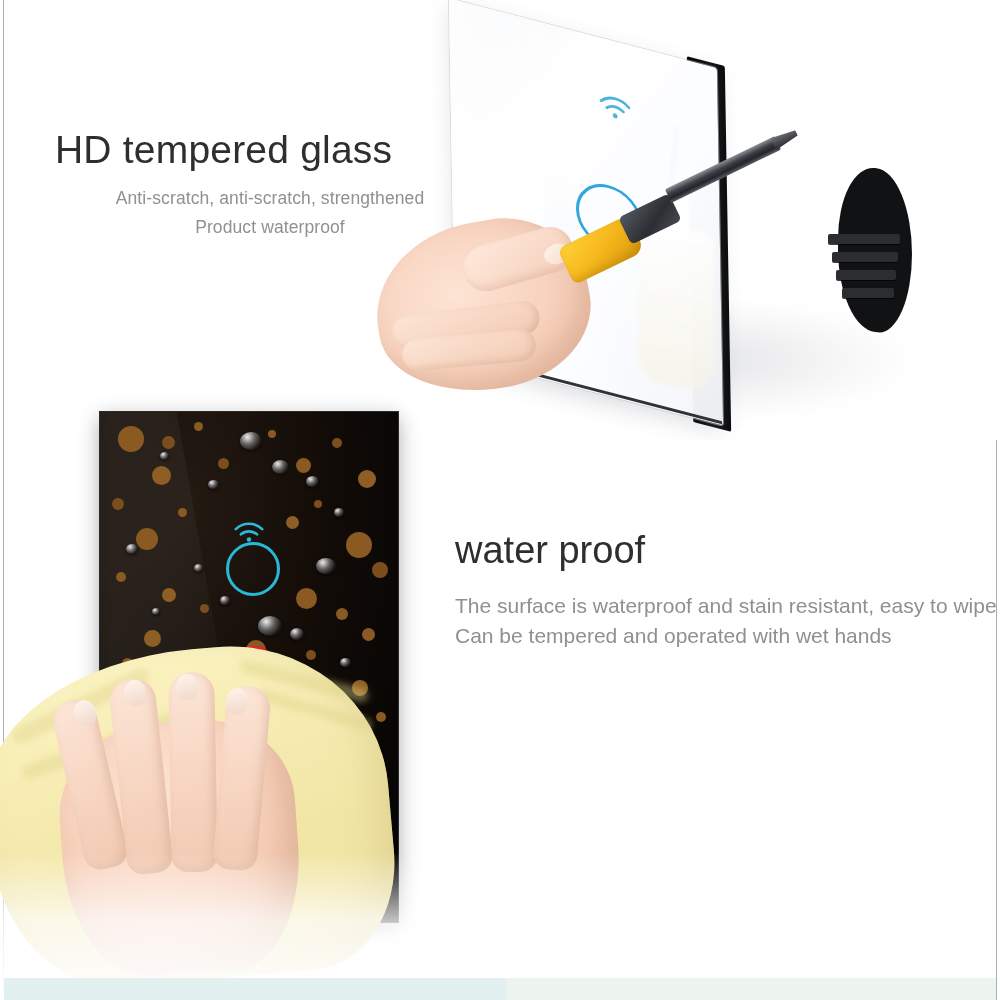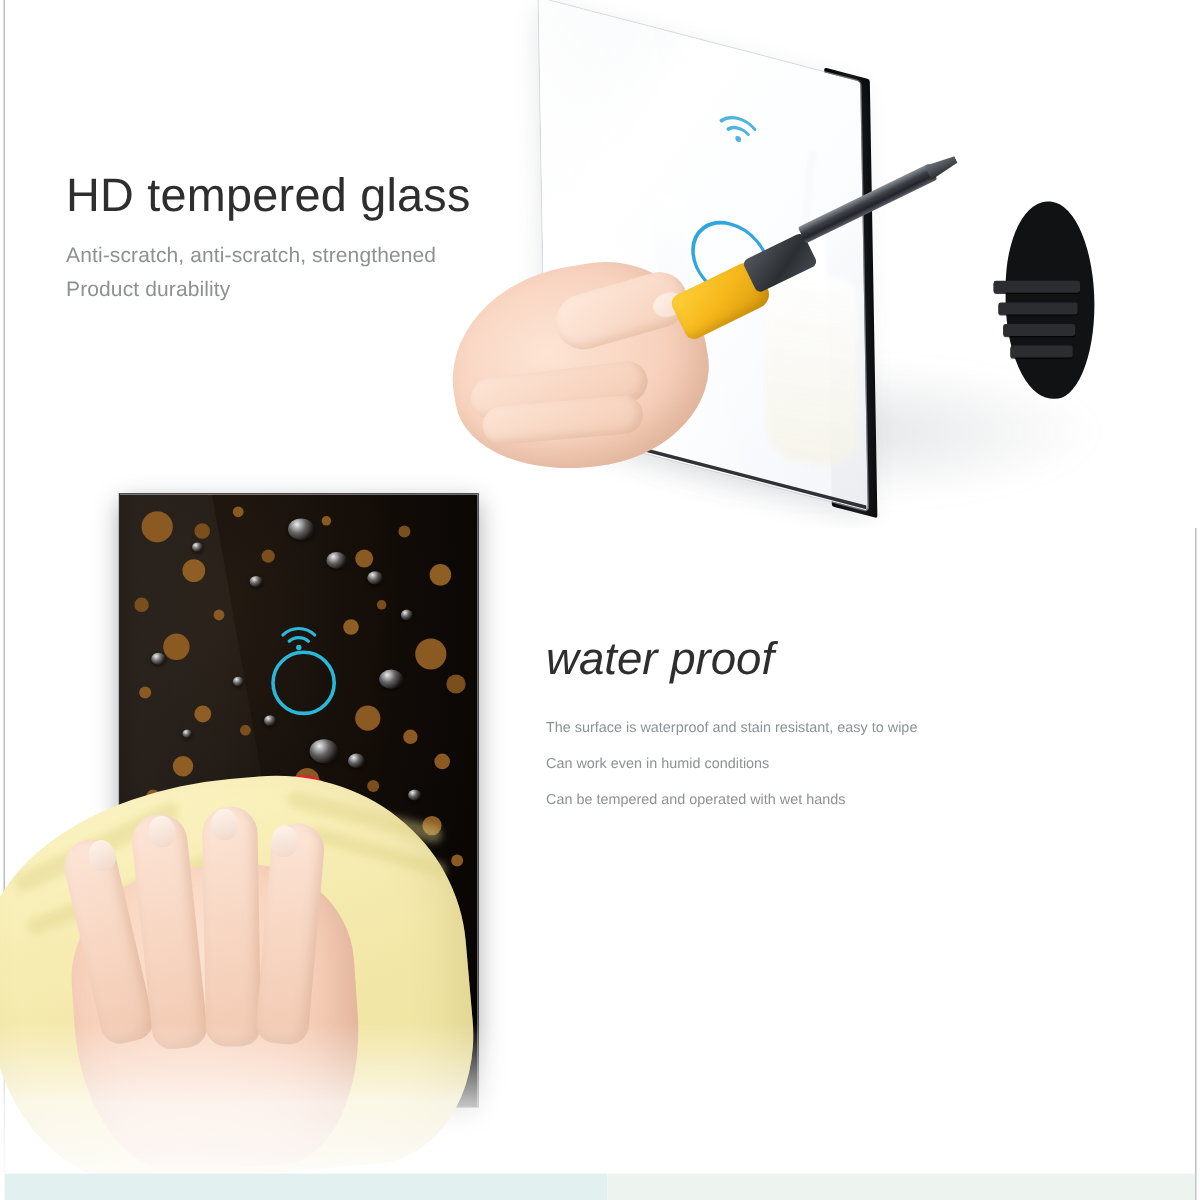--- a/index.html
+++ b/index.html
@@ -13,30 +13,30 @@
     width:1000px;height:1000px;
     background:#ffffff;
     overflow:hidden;
   }
   
   .edge-rule{position:absolute;top:0;bottom:0;width:1px;background:#9aa0a4;opacity:.85;}
   .edge-left{left:3px;}
   .edge-right{left:996px;}
 
   
-  .sec1-text{position:absolute;left:55px;top:144px;width:430px;}
+  .sec1-text{position:absolute;left:55px;top:130px;width:430px;}
   .h-title{
     font-size:39px;line-height:1.0;color:#2e2e2e;font-weight:400;
     letter-spacing:.2px;white-space:nowrap;
   }
   .h-sub{
     margin-top:15px;font-size:17.5px;line-height:29px;color:#8d9194;
     font-weight:400;letter-spacing:.1px;
   }
-  .h-sub div{white-space:nowrap;}
+  .h-sub div{white-space:nowrap;text-align:center;}
 
   
   .photo-top{
     position:absolute;left:370px;top:0px;width:630px;height:440px;
     background:#ffffff;overflow:hidden;
   }
   
   .top-shadow{
     position:absolute;left:120px;top:300px;width:430px;height:120px;
     background:radial-gradient(ellipse at 50% 50%,rgba(120,125,135,.20),rgba(255,255,255,0) 70%);
@@ -171,23 +171,23 @@
     background:rgba(255,255,255,.95);border-radius:5px;filter:blur(1.6px);
   }
   .bottle-straw{
     position:absolute;left:300px;top:126px;width:7px;height:74px;
     background:rgba(248,250,252,.95);filter:blur(1px);transform:rotate(6deg);
   }
 
   
   .sec2-text{position:absolute;left:455px;top:528px;width:530px;}
   .h-title2{font-size:38px;line-height:45px;color:#2e2e2e;font-weight:400;}
-  .h-title2 div{white-space:nowrap;font-style:italic;}
+  .h-title2 div{white-space:nowrap;}
   .h-sub2{
-    margin-top:18px;font-size:12px;line-height:30px;color:#8d9194;font-weight:400;
+    margin-top:18px;font-size:21px;line-height:30px;color:#8d9194;font-weight:400;
   }
   .h-sub2 div{white-space:nowrap;}
 
   
   .photo-bot{
     position:absolute;left:0px;top:382px;width:430px;height:618px;overflow:hidden;
   }
   .black-panel{
     position:absolute;left:100px;top:30px;width:298px;height:510px;
     background:
@@ -311,21 +311,21 @@
       <div class="sd-collar"></div>
       <div class="sd-shaft"></div>
       <div class="sd-tip"></div>
     </div>
   </div>
 
   <div class="sec1-text">
     <div class="h-title">HD tempered glass</div>
     <div class="h-sub">
       <div>Anti-scratch, anti-scratch, strengthened</div>
-      <div>Product durability</div>
+      <div>Product waterproof</div>
     </div>
   </div>
 
   <div class="photo-bot">
 
     <div class="black-panel">
       <div class="bp-sheen"></div>
 
       <div class="drop" style="left:18px;top:14px;width:26px;height:26px;background:#8a5a22;"></div>
       <div class="drop" style="left:62px;top:24px;width:13px;height:13px;background:#7b4f1d;"></div>
@@ -407,21 +407,20 @@
 
     <div class="bot-fade"></div>
   </div>
 
   <div class="sec2-text">
     <div class="h-title2">
       <div>water proof</div>
     </div>
     <div class="h-sub2">
       <div>The surface is waterproof and stain resistant, easy to wipe</div>
-      <div>Can work even in humid conditions</div>
       <div>Can be tempered and operated with wet hands</div>
     </div>
   </div>
 
   <div class="footer">
     <div class="footer-l"></div>
     <div class="footer-r"></div>
   </div>
 
 </div>

